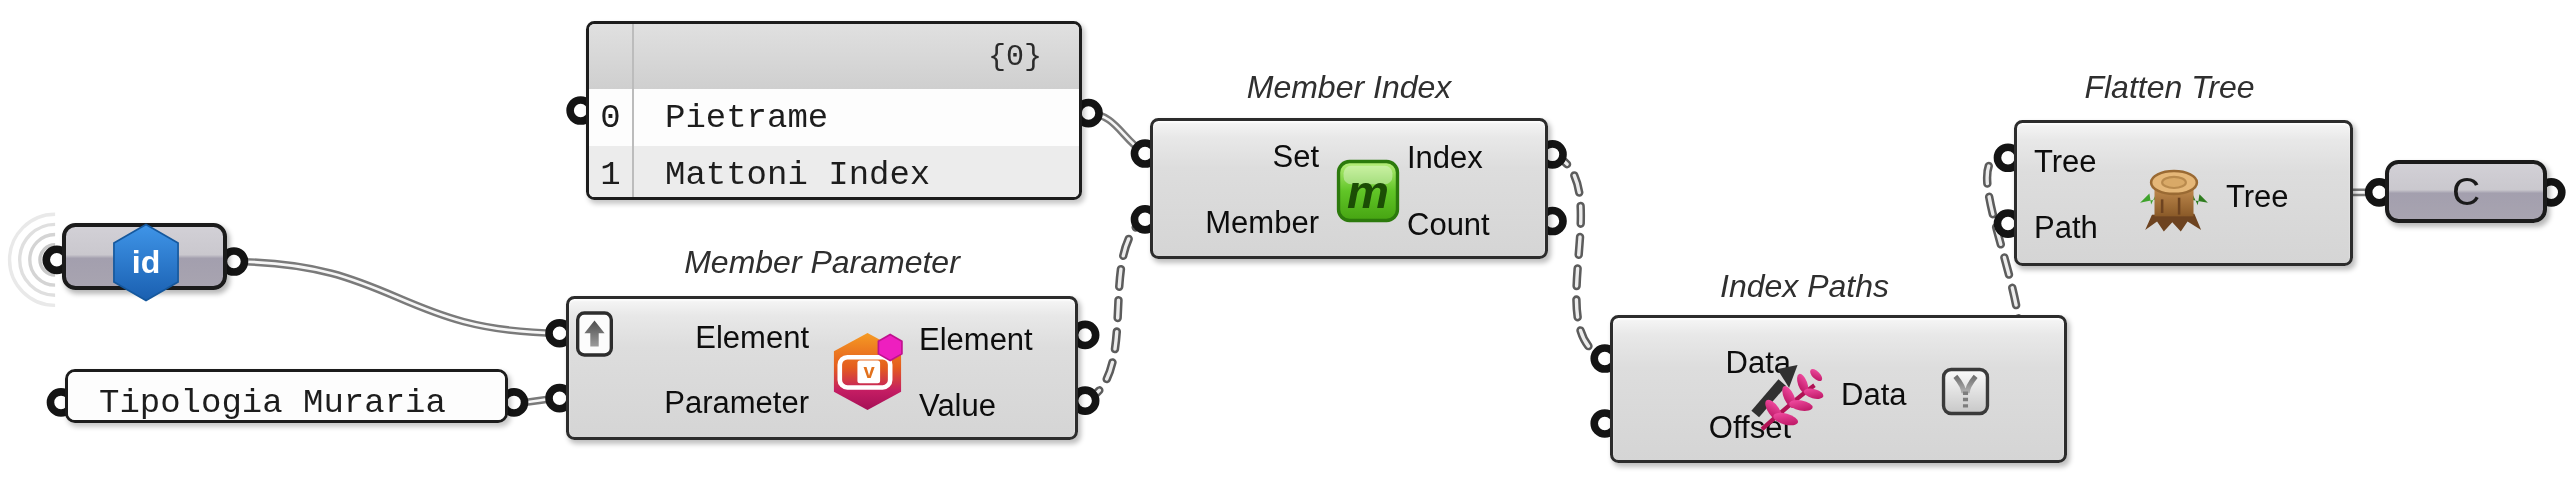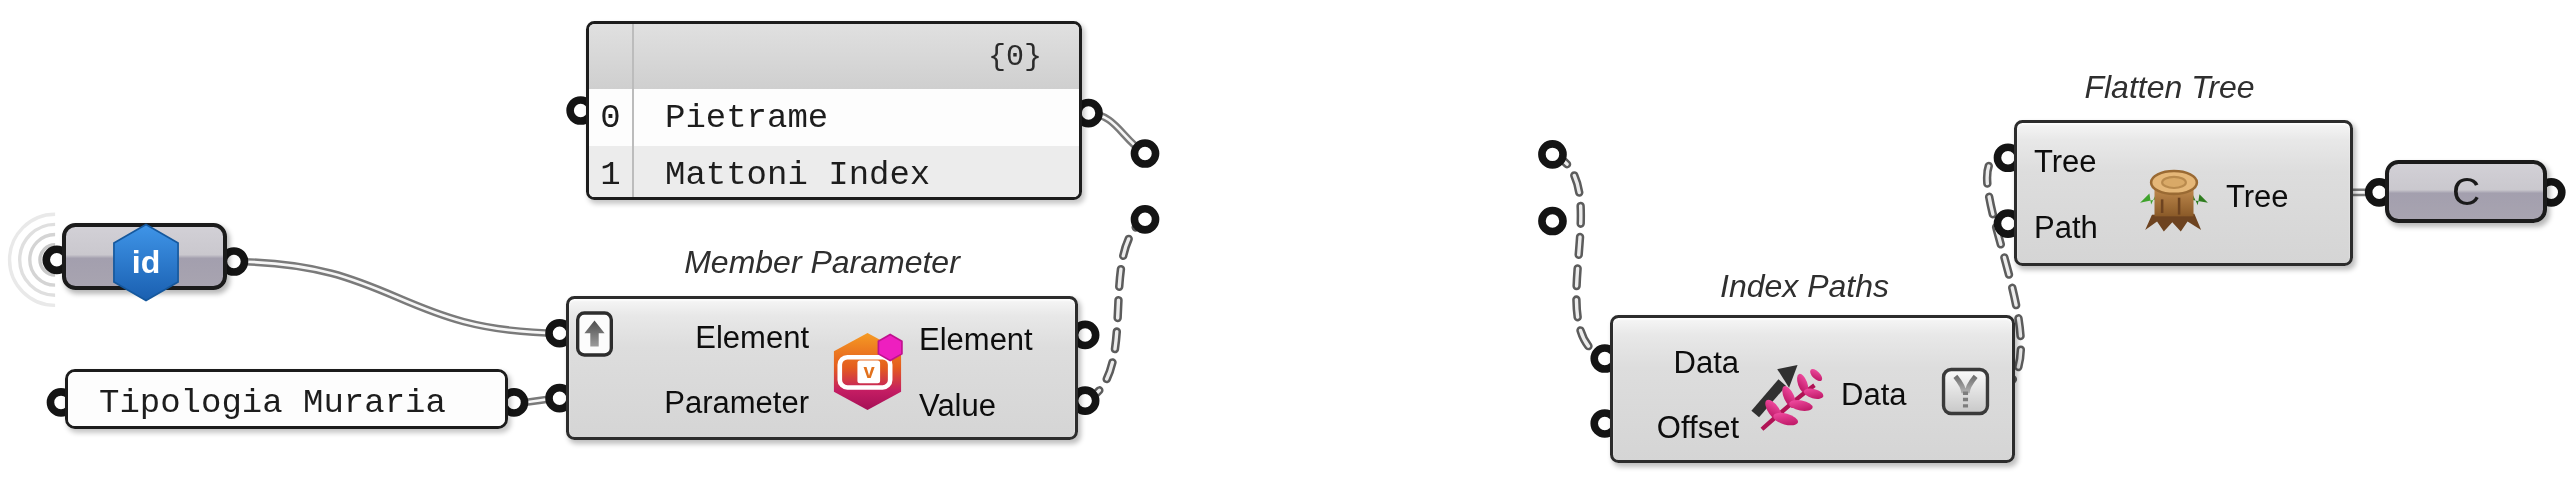--- a/index.html
+++ b/index.html
@@ -127,21 +127,21 @@
           <linearGradient id="gBlue" x1="0" y1="0" x2="0" y2="1">
         <stop offset="0" stop-color="#3f95e8"></stop>
             <stop offset="1" stop-color="#1a5fb0"></stop>
       </linearGradient>
         </defs>
       <polygon points="0,-45 38,-23 38,23 0,45 -38,23 -38,-23" fill="url(#gBlue)" stroke="#15589d" stroke-width="2"></polygon>
       <text x="0" y="13" text-anchor="middle" font-size="38" font-weight="bold" fill="#ffffff" font-family="Liberation Sans, sans-serif">id</text>
     </svg>
   </div>
 
-  <div class="panel" style="left:65px;top:369px;width:443px;height:60px;border-radius:10px;">
+  <div class="panel" style="left:65px;top:369px;width:443px;height:54px;border-radius:10px;">
     <div class="val" style="height:61px;background:#fdfdfd;">Tipologia Muraria</div>
   </div>
 
   <div class="node-title" style="left:566px;width:512px;top:246px;">Member Parameter</div>
   <div class="node-body" style="left:566px;top:296px;width:512px;height:144px;">
     <svg class="mini-btn" style="left:6.8px;top:11.8px;" width="37" height="46" viewBox="-22 -27 44 54">
       <defs>
           <linearGradient id="gArr" x1="0" y1="0" x2="0" y2="1">
         <stop offset="0" stop-color="#4e4e4e"></stop>
             <stop offset="1" stop-color="#9c9c9c"></stop>
@@ -164,23 +164,42 @@
       <polygon points="0,-46 40,-24 40,24 0,46 -40,24 -40,-24" fill="url(#gEP)"></polygon>
       <rect x="-33" y="-17" width="60" height="36" rx="9" fill="none" stroke="#ffffff" stroke-width="5.5"></rect>
       <rect x="-12" y="-13" width="27" height="27" rx="3" fill="#ffffff"></rect>
       <text x="2" y="8" text-anchor="middle" font-size="24" font-weight="bold" fill="#e2711d" font-family="Liberation Sans, sans-serif">v</text>
       <polygon points="27,-44 41,-36 41,-21 27,-13 13,-21 13,-36" fill="#ee1fbf" stroke="#c0128f" stroke-width="2"></polygon>
     </svg>
     <div class="port-label" style="left:350px;top:40px;">Element</div>
     <div class="port-label" style="left:350px;top:106px;">Value</div>
   </div>
 
+  <div class="node-title" style="left:1150px;width:398px;top:71px;">Member Index</div>
+  <div class="node-body" style="left:1150px;top:118px;width:398px;height:141px;">
+    <div class="port-label r" style="right:226px;top:35px;">Set</div>
+    <div class="port-label r" style="right:226px;top:101px;">Member</div>
+    <svg class="icn" style="left:183px;top:38px;" width="64" height="64" viewBox="-38 -38 76 76">
+      <defs>
+          <linearGradient id="gGreen" x1="0" y1="0" x2="0" y2="1">
+        <stop offset="0" stop-color="#b9ef7c"></stop>
+            <stop offset="0.5" stop-color="#61c527"></stop>
+        <stop offset="1" stop-color="#46a412"></stop>
+      </linearGradient>
+        </defs>
+      <rect x="-35" y="-35" width="70" height="70" rx="13" fill="url(#gGreen)" stroke="#2c7a0c" stroke-width="4"></rect>
+      <rect x="-29" y="-30" width="58" height="22" rx="9" fill="#ffffff" opacity="0.35"></rect>
+      <text x="0" y="20" text-anchor="middle" font-size="56" font-weight="bold" font-style="italic" fill="#1b4d05" font-family="Liberation Sans, sans-serif">m</text>
+    </svg>
+    <div class="port-label" style="left:254px;top:36px;">Index</div>
+    <div class="port-label" style="left:254px;top:103px;">Count</div>
+  </div>
 
   <div class="node-title" style="left:1610px;width:389px;top:270px;">Index Paths</div>
-  <div class="node-body" style="left:1610px;top:315px;width:405px;height:148px;">
+  <div class="node-body" style="left:1610px;top:315px;width:457px;height:148px;">
     <div class="port-label r" style="right:273px;top:44px;">Data</div>
     <div class="port-label r" style="right:273px;top:109px;">Offset</div>
     <svg class="icn" style="left:127px;top:29.6px;" width="88" height="88" viewBox="-52 -52 104 104">
       <defs>
           <linearGradient id="gPink" x1="0" y1="0" x2="1" y2="1">
         <stop offset="0" stop-color="#f753a8"></stop>
             <stop offset="1" stop-color="#b50f5c"></stop>
       </linearGradient>
         </defs>
       <line x1="-34" y1="26" x2="-2" y2="-11" stroke="#303030" stroke-width="12"></line>

